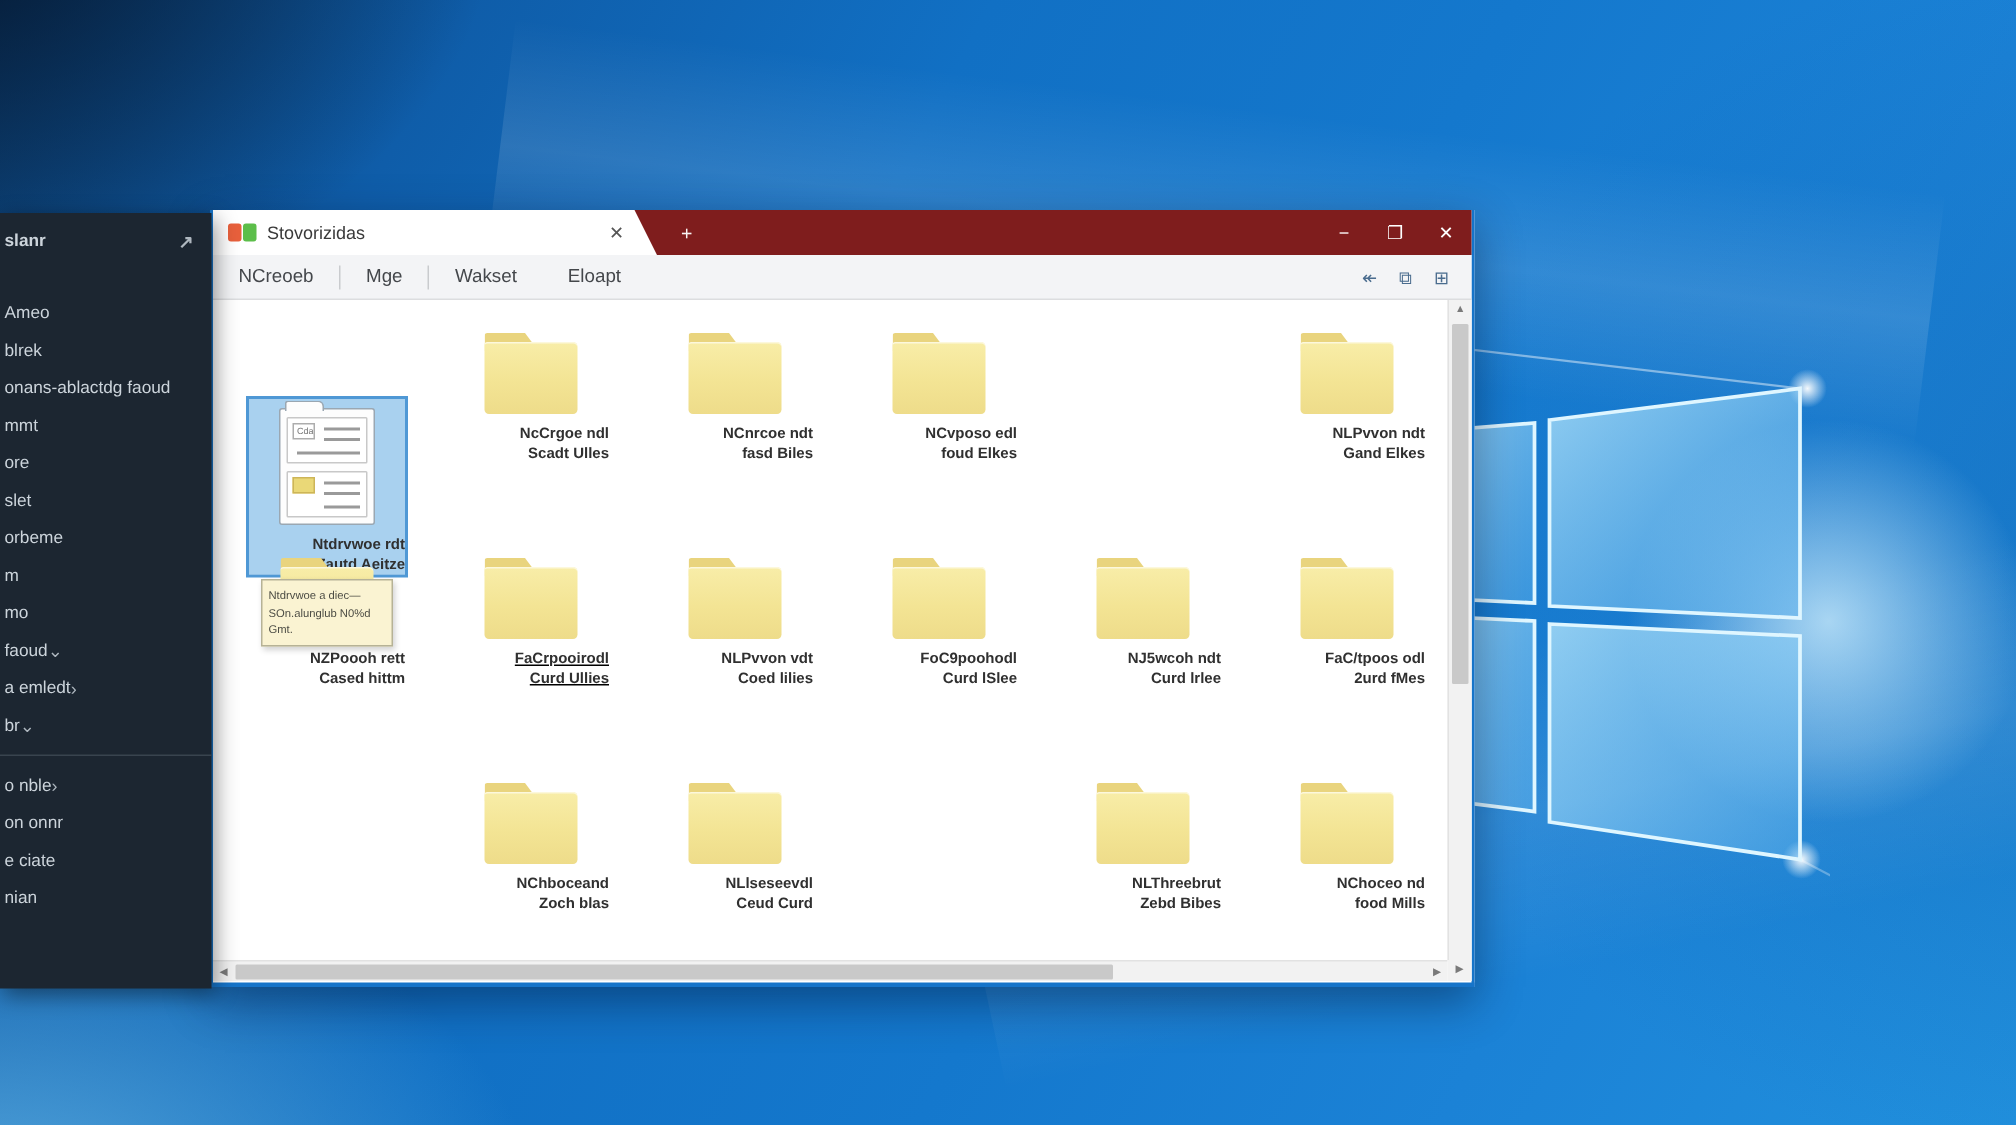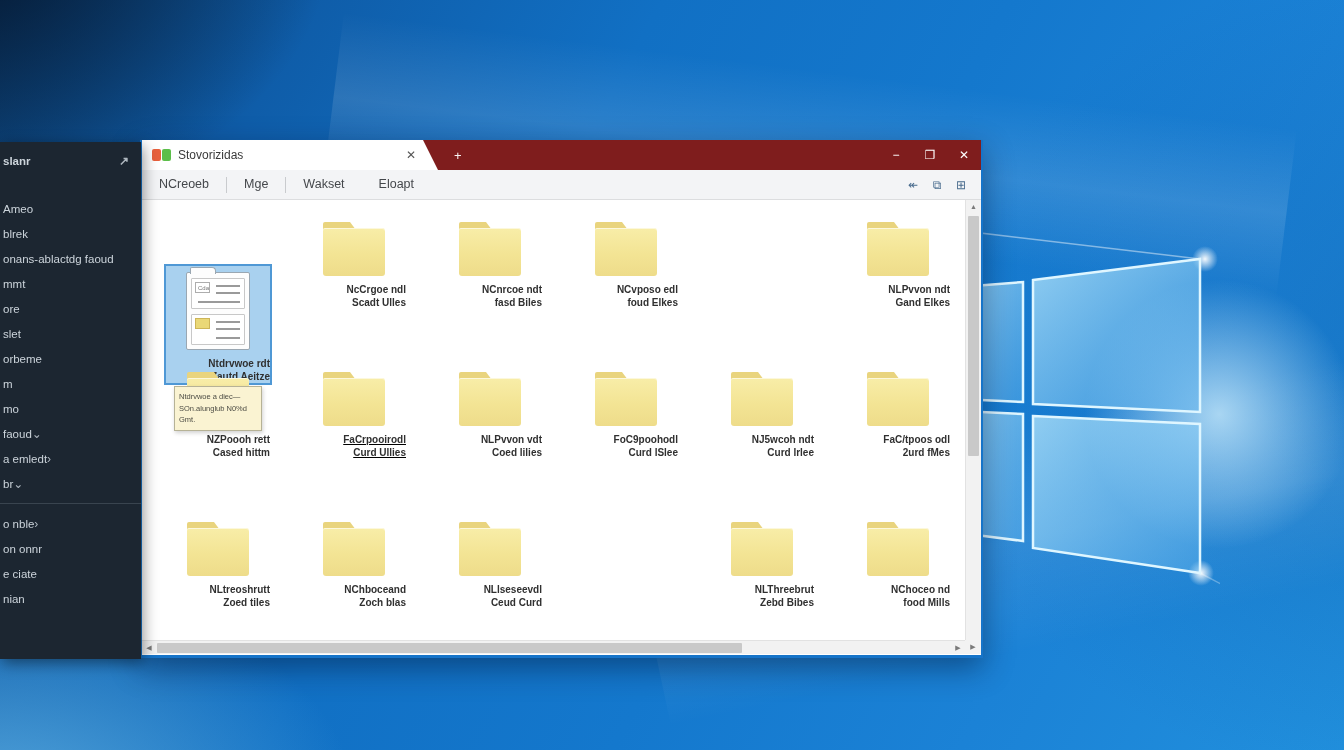--- a/index.html
+++ b/index.html
@@ -282,30 +282,20 @@
           <div class="item" style="left: 704px; top: 168px;">
             <div class="folder">
               <div class="back"></div>
               <div class="front"></div>
             </div>
             <div class="lbl">
               <div>FaC/tpoos odl</div>
               <div>2urd fMes</div>
             </div>
           </div>
-          <div class="item" style="left: 24px; top: 318px;">
-            <div class="folder">
-              <div class="back"></div>
-              <div class="front"></div>
-            </div>
-            <div class="lbl">
-              <div>NLtreoshrutt</div>
-              <div>Zoed tiles</div>
-            </div>
-          </div>
           <div class="item" style="left: 160px; top: 318px;">
             <div class="folder">
               <div class="back"></div>
               <div class="front"></div>
             </div>
             <div class="lbl">
               <div>NChboceand</div>
               <div>Zoch blas</div>
             </div>
           </div>

